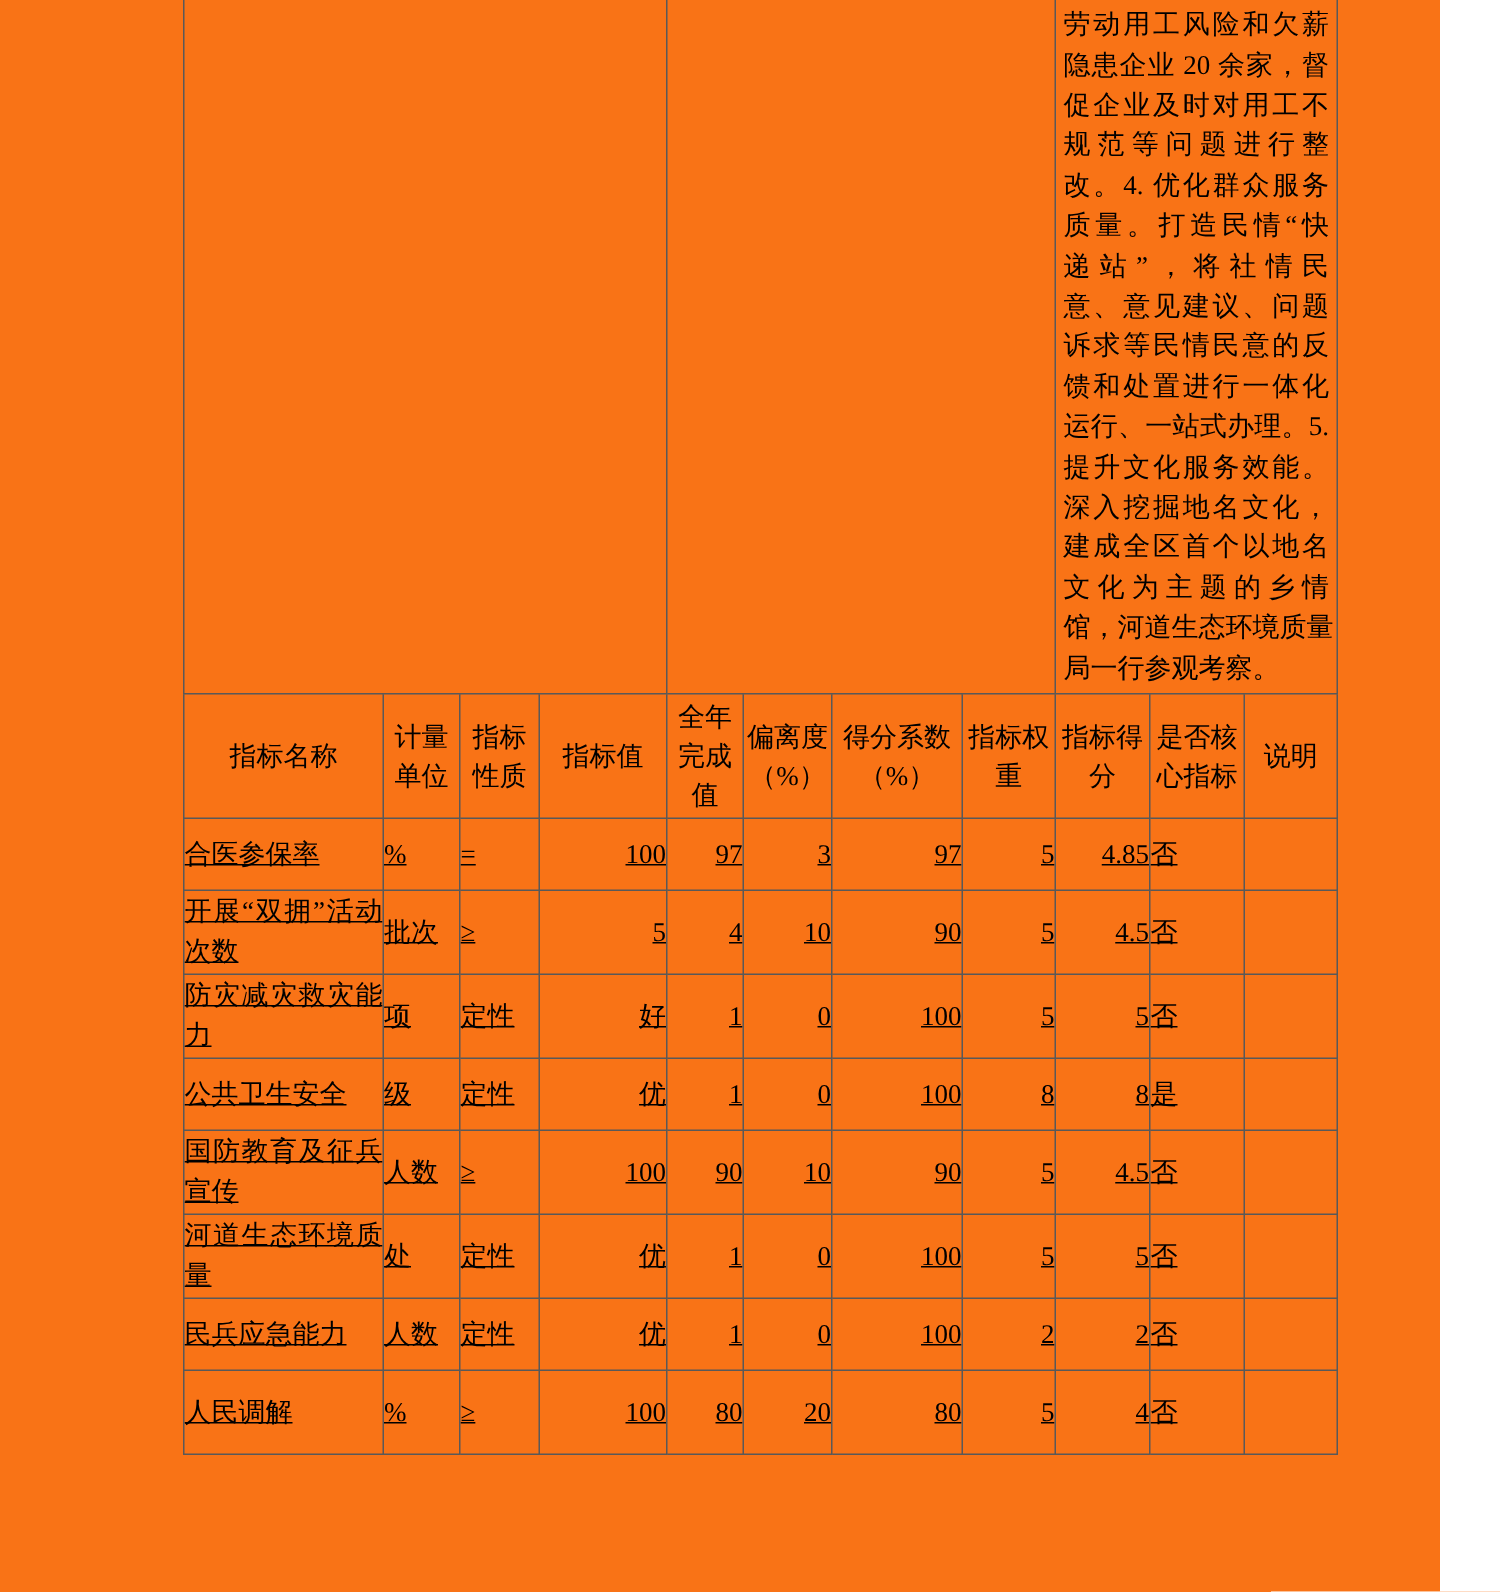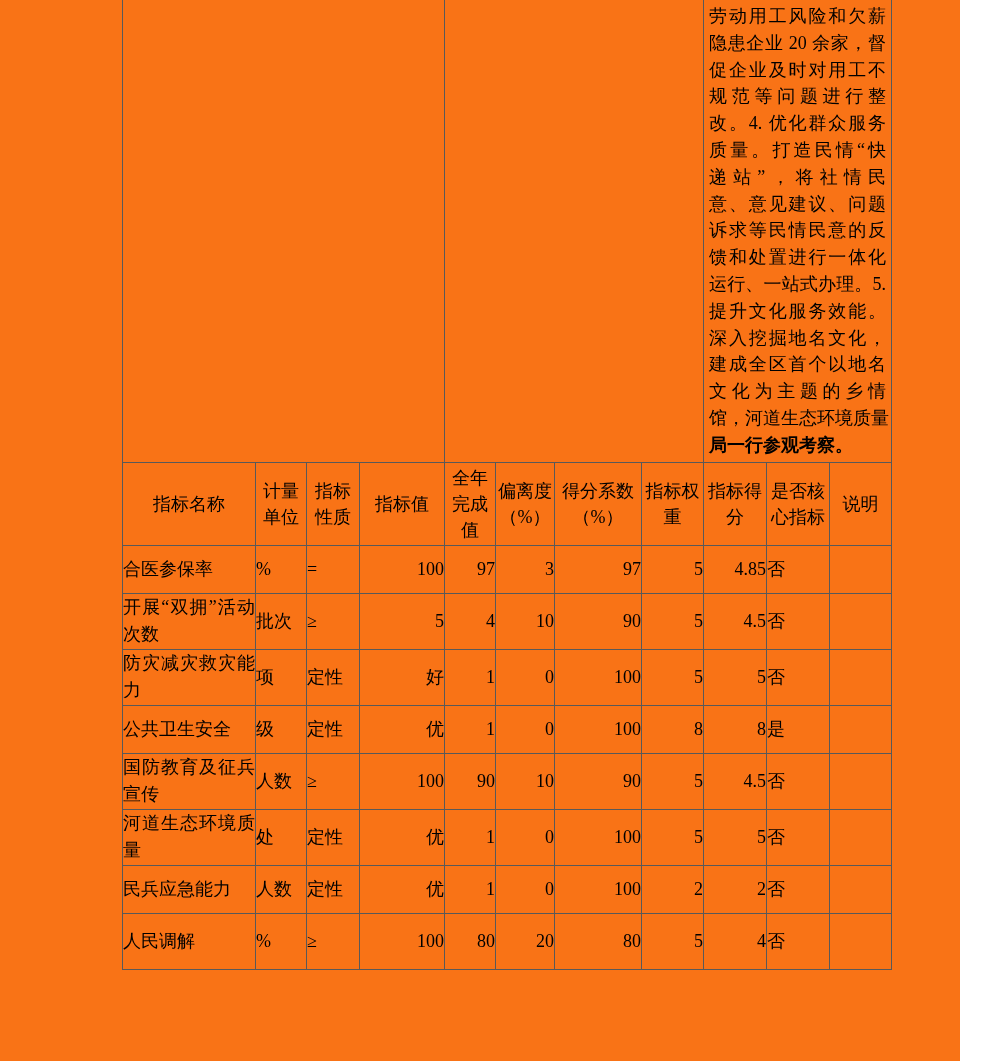--- a/index.html
+++ b/index.html
@@ -31,37 +31,37 @@
   }
   
   tr.row-narrative td { height: 462px; vertical-align: top; }
   td.cell-narrative { padding: 3px 5px; font-size: 19px; }
   .tline {
     line-height: 26.8px;
     text-align: justify;
     text-align-last: justify;
     white-space: nowrap;
   }
-  .tline:last-child { text-align-last: left; font-weight: bold; }
+  .tline:last-child { text-align-last: left; }
   
   tr.row-section td {
     height: 53px;
     text-align: center;
     font-size: 19px;
   }
   
   tr.row-header td {
     height: 83px;
     text-align: center;
     padding: 0;
     font-size: 18px;
     line-height: 26px;
   }
   
-  tbody.data tr { height: 56px; }
+  tbody.data tr { height: 56px; text-decoration: underline; }
   tbody.data tr.h1 { height: 48px; }
   tbody.data td { padding: 0; }
   td.c-name   { text-align: justify; padding-left: 2px; padding-right: 1px; }
   td.c-unit, td.c-nature, td.c-core { text-align: left; padding-left: 2px; }
   td.c-target, td.c-completed, td.c-deviation,
   td.c-score_coef, td.c-weight, td.c-score { text-align: right; padding-right: 2px; font-size: 19px; }
 </style>
 </head>
 <body>
 

